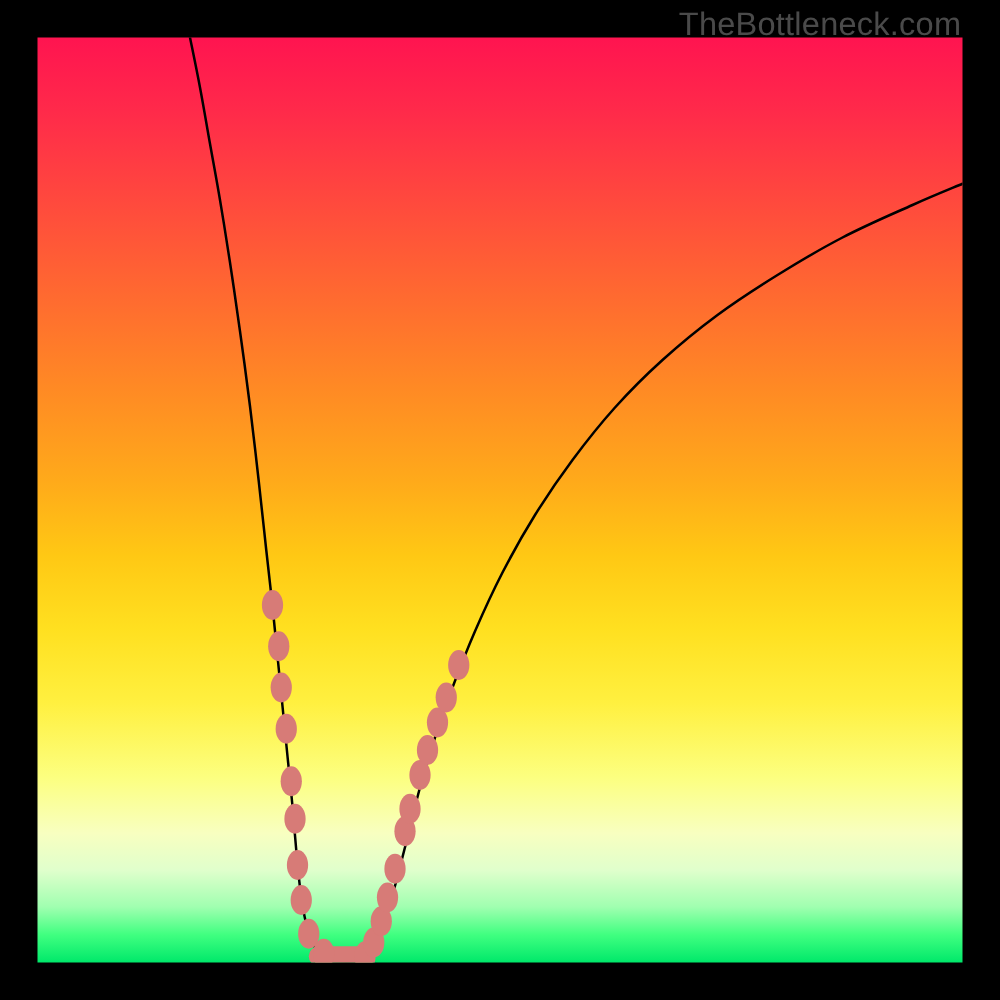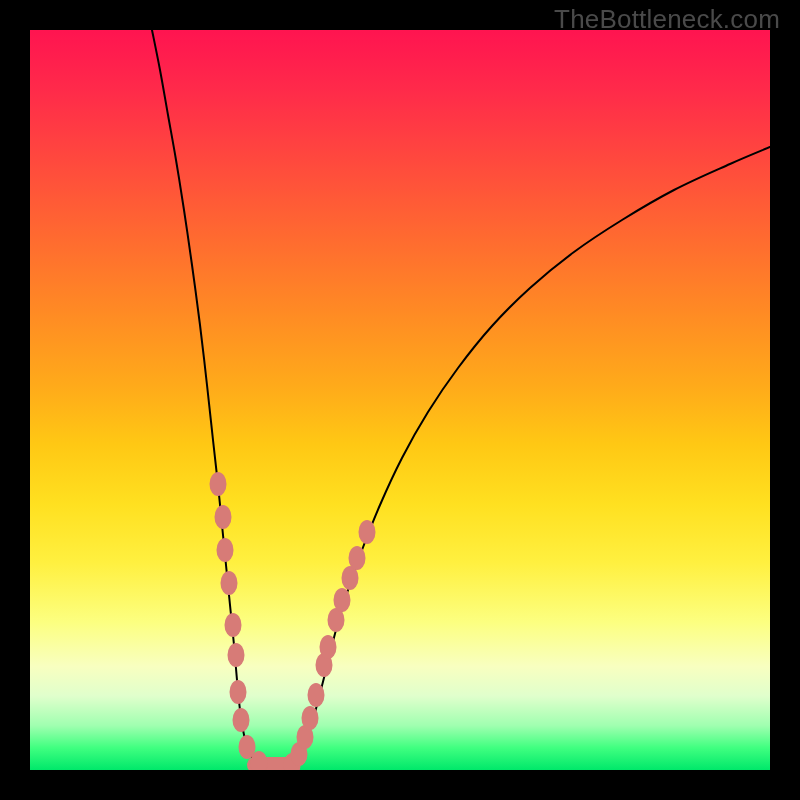--- a/index.html
+++ b/index.html
@@ -47,21 +47,21 @@
       #f8ffc0 86%,
       #e0ffcc 90%,
       #a0ffb0 94%,
       #40ff80 97%,
       #00e86a 100%
     );
   }
   .watermark {
     position: absolute;
     top: 4px;
-    right: 20px;
+    right: 31px;
     color: #4a4a4a;
     font-size: 26px;
     font-weight: 500;
     letter-spacing: 0.2px;
   }
   svg.curves {
     position: absolute;
     top: 0;
     left: 0;
     width: 100%;

